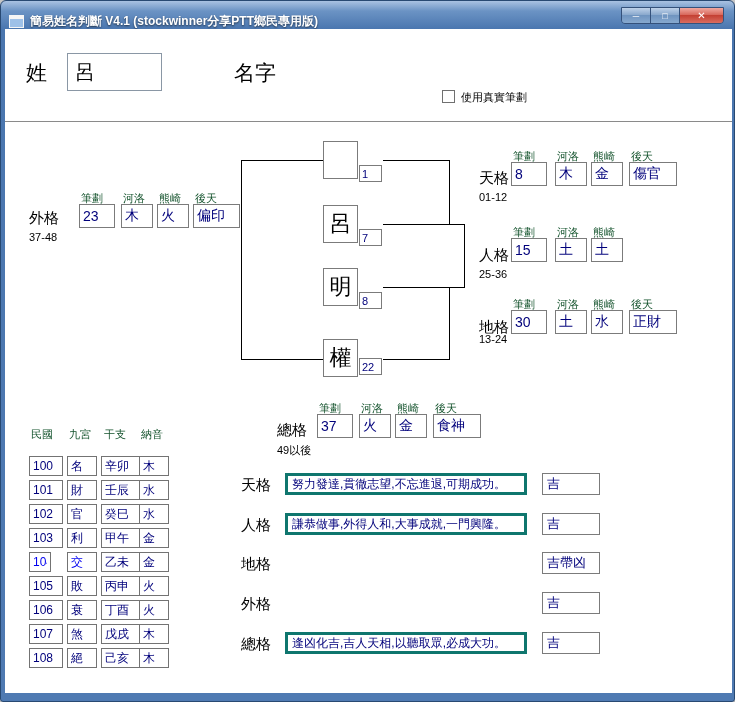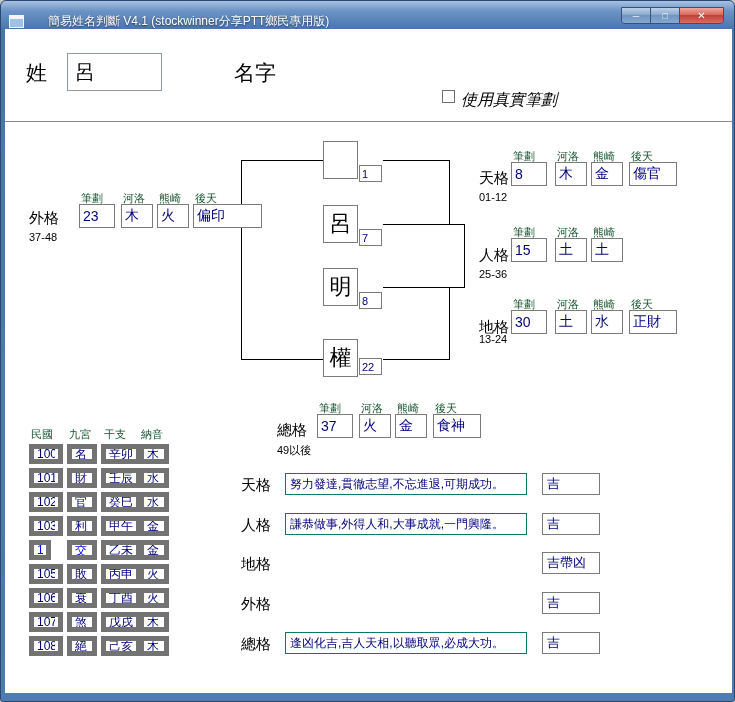--- a/index.html
+++ b/index.html
@@ -6,56 +6,56 @@
   html,body { font-family:"Liberation Sans","DejaVu Sans",sans-serif; }
   body { background:#d6d6d6; }
 
   .window {
     position:relative; width:735px; height:702px;
     background:linear-gradient(180deg,#a9c2e2 0px,#6b93c4 10px,#4a76af 28px,#4f7ab2 100%);
     border:1px solid #284972; border-radius:6px 6px 3px 3px;
     box-shadow:0 2px 10px rgba(0,0,0,.4);
     overflow:hidden;
   }
-  .titlebar { position:absolute; top:0; left:0; right:0; height:40px; display:flex; align-items:center; gap:24px; padding:0 8px; }
+  .titlebar { position:absolute; top:0; left:0; right:0; height:40px; display:flex; align-items:center; gap:6px; padding:0 8px;font-weight:bold; }
   .title-text { font-size:12px; color:#fff; text-shadow:0 1px 2px rgba(0,0,0,.6); white-space:nowrap; }
   .app-icon { width:15px; height:13px; border:1px solid #f5f5f5; background:#9ec1e8; position:relative; flex:none; }
   .app-icon::before { content:""; position:absolute; left:0; top:0; right:0; height:3px; background:#f5f5f5; }
   .winbtns { position:absolute; top:6px; right:10px; display:flex; height:17px; border:1px solid #34517b; border-radius:0 0 4px 4px; overflow:hidden; }
   .winbtn { width:29px; display:flex; align-items:center; justify-content:center; font-size:9px; color:#fff;
             background:linear-gradient(180deg,#bed1e9,#8aa9cd 45%,#6e93bf 46%,#87a9cf); border-right:1px solid #34517b; cursor:default; }
   .winbtn.close { width:43px; font-size:10px; border-right:none;
             background:linear-gradient(180deg,#f0a8a0,#d8685c 45%,#c23d30 46%,#d96c5f); }
 
   .client { position:absolute; left:4px; top:28px; width:727px; height:664px; background:#fff; }
   .client > * { position:absolute; }
 
   .biglabel { font-size:21px; color:#000; }
   .biginput { height:38px; border:1px solid #8a97a5; background:#fff; font-size:20px; color:#000; padding:0 7px; font-family:inherit; outline:none; }
   .btn-calc { height:48px; background:linear-gradient(#fbfbfb,#ececec); border:2px solid #262626;
               box-shadow:inset 1px 1px 0 #fff, inset -1px -1px 0 #9a9a9a; font-size:21px; color:#000;
               font-family:inherit; border-radius:2px; cursor:default; }
   .cbx { width:13px; height:13px; background:#fff; border:1px solid #707070; }
-  .cbxlbl { font-size:16px; color:#000;font-style:italic; }
+  .cbxlbl { font-size:11px; color:#000; }
   .divider { height:1px; background:#8a8a8a; box-shadow:0 1px 0 #fff; }
 
   .charbox { width:35px; height:38px; border:1px solid #7b7b7b; background:#fff; font-size:22px; color:#000; text-align:center; padding:0; font-family:inherit; outline:none; }
   .sbox { width:23px; height:17px; border:1px solid #7b7b7b; background:#fff; font-size:11px; color:#00007b; padding:0 2px; font-family:inherit; outline:none; }
   .line { background:#000; }
 
   .colhdr { font-size:11px; color:#14532d; }
   .vbox { height:24px; border:1px solid #7b7b7b; background:#fff; font-size:14px; color:#00007b; padding:0 3px; font-family:inherit; outline:none; }
   .glabel { font-size:15px; color:#000; }
   .grange { font-size:11px; color:#000; }
 
-  .ybox { height:20px; border:5px solid #737373; background:#fff; font-size:12px; color:#00007b; padding:0 3px; font-family:inherit; outline:none; }
+  .ybox { height:20px; border:1px solid #737373; background:#fff; font-size:12px; color:#00007b; padding:0 3px; font-family:inherit; outline:none;margin-top:12px; }
   .ybox.cur { color:#0000f0; }
 
   .rlabel { font-size:15px; color:#000; }
-  .rtext { height:22px; border:1px solid #0f766e; background:#fff; font-size:12px; color:#00007b; padding:0 4px; font-family:inherit; outline:none; }
+  .rtext { height:22px; border:3px solid #0f766e; background:#fff; font-size:12px; color:#00007b; padding:0 4px; font-family:inherit; outline:none; }
   .rverdict { height:22px; border:1px solid #7b7b7b; background:#fff; font-size:13px; color:#00007b; padding:0 4px; font-family:inherit; outline:none; }
 </style>
 </head>
 <body>
 
 <div class="window">
 
   <div class="titlebar">
     <span class="app-icon"></span>
     <span class="title-text">簡易姓名判斷 V4.1  (stockwinner分享PTT鄉民專用版)</span>
@@ -95,21 +95,21 @@
     <div class="line" style="left:459px;top:195px;width:1px;height:64px"></div>
     <div class="line" style="left:444px;top:258px;width:1px;height:73px"></div>
 
     <span class="colhdr" style="left:76px;top:162px">筆劃</span>
     <span class="colhdr" style="left:118px;top:162px">河洛</span>
     <span class="colhdr" style="left:154px;top:162px">熊崎</span>
     <span class="colhdr" style="left:190px;top:162px">後天</span>
     <input class="vbox" style="left: 74px; top: 175px; width: 36px;" value="23">
     <input class="vbox" style="left: 116px; top: 175px; width: 32px;" value="木">
     <input class="vbox" style="left: 152px; top: 175px; width: 32px;" value="火">
-    <input class="vbox" style="left: 188px; top: 175px; width: 69px;" value="偏印">
+    <input class="vbox" style="left: 188px; top: 175px; width: 47px;" value="偏印">
     <span class="glabel" style="left:24px;top:180px">外格</span>
     <span class="grange" style="left:24px;top:202px">37-48</span>
 
     <span class="colhdr" style="left:508px;top:120px">筆劃</span>
     <span class="colhdr" style="left:552px;top:120px">河洛</span>
     <span class="colhdr" style="left:588px;top:120px">熊崎</span>
     <span class="colhdr" style="left:626px;top:120px">後天</span>
     <input class="vbox" style="left: 506px; top: 133px; width: 36px;" value="8">
     <input class="vbox" style="left: 550px; top: 133px; width: 32px;" value="木">
     <input class="vbox" style="left: 586px; top: 133px; width: 32px;" value="金">

